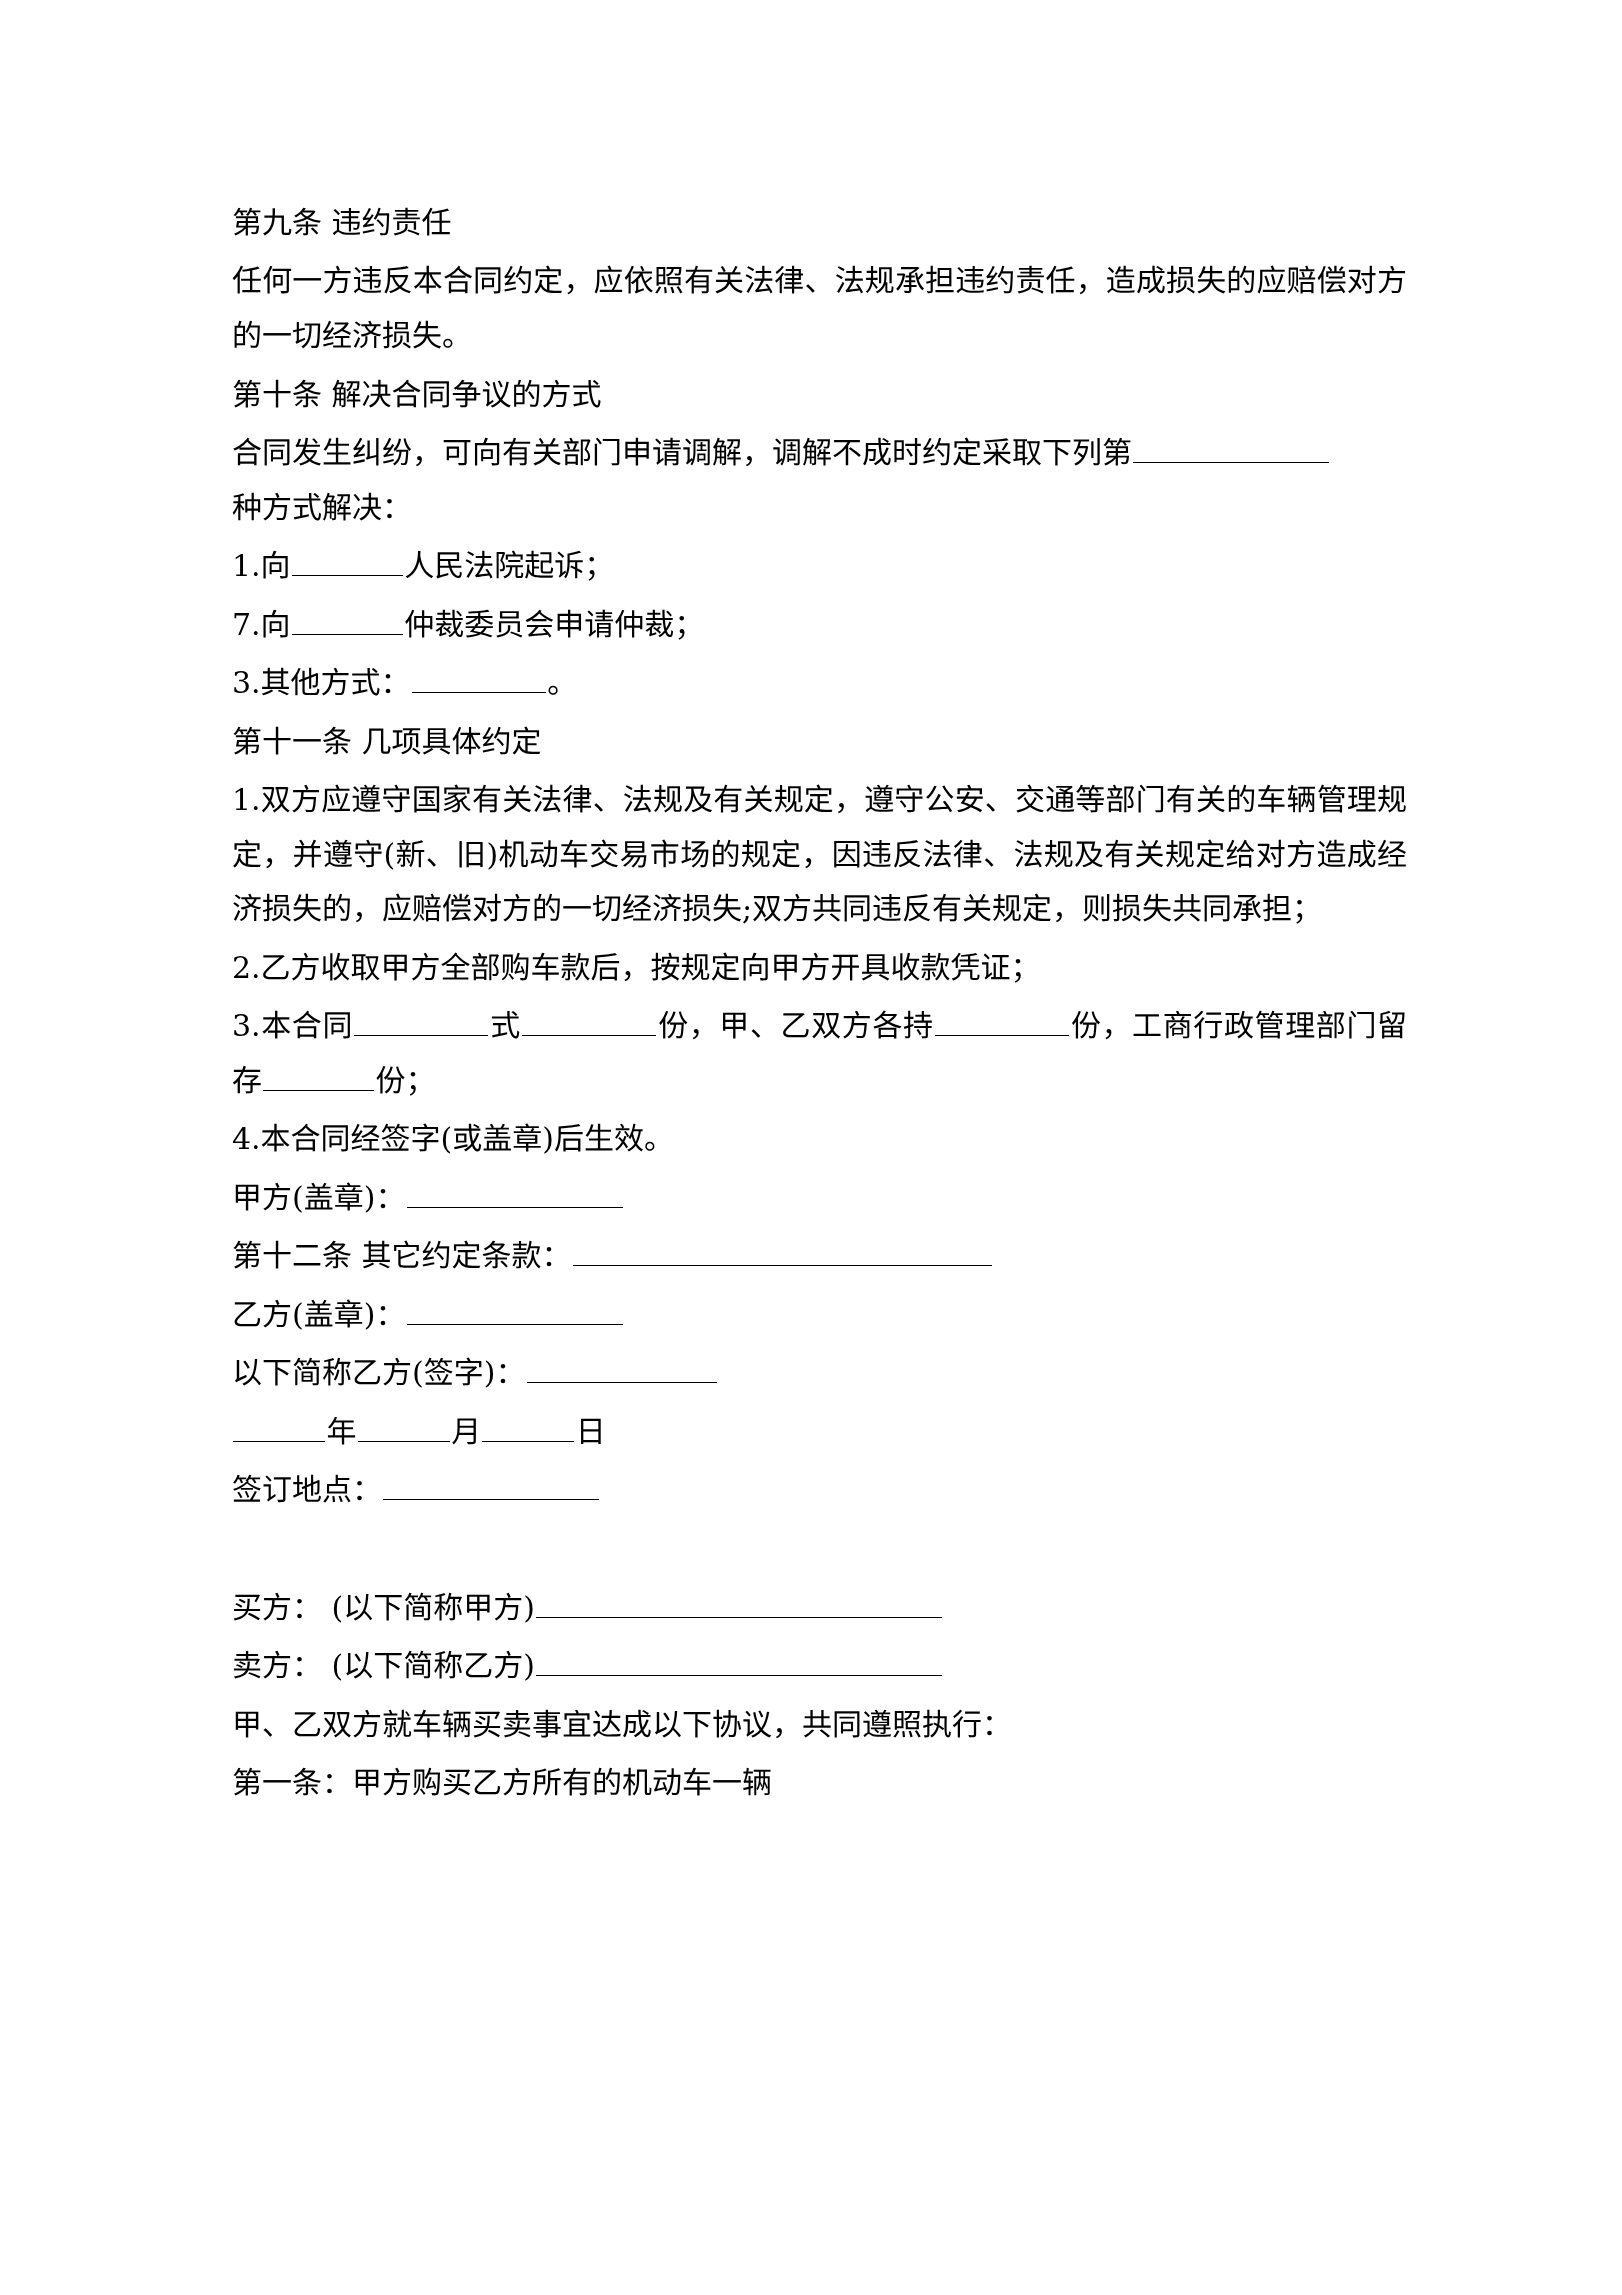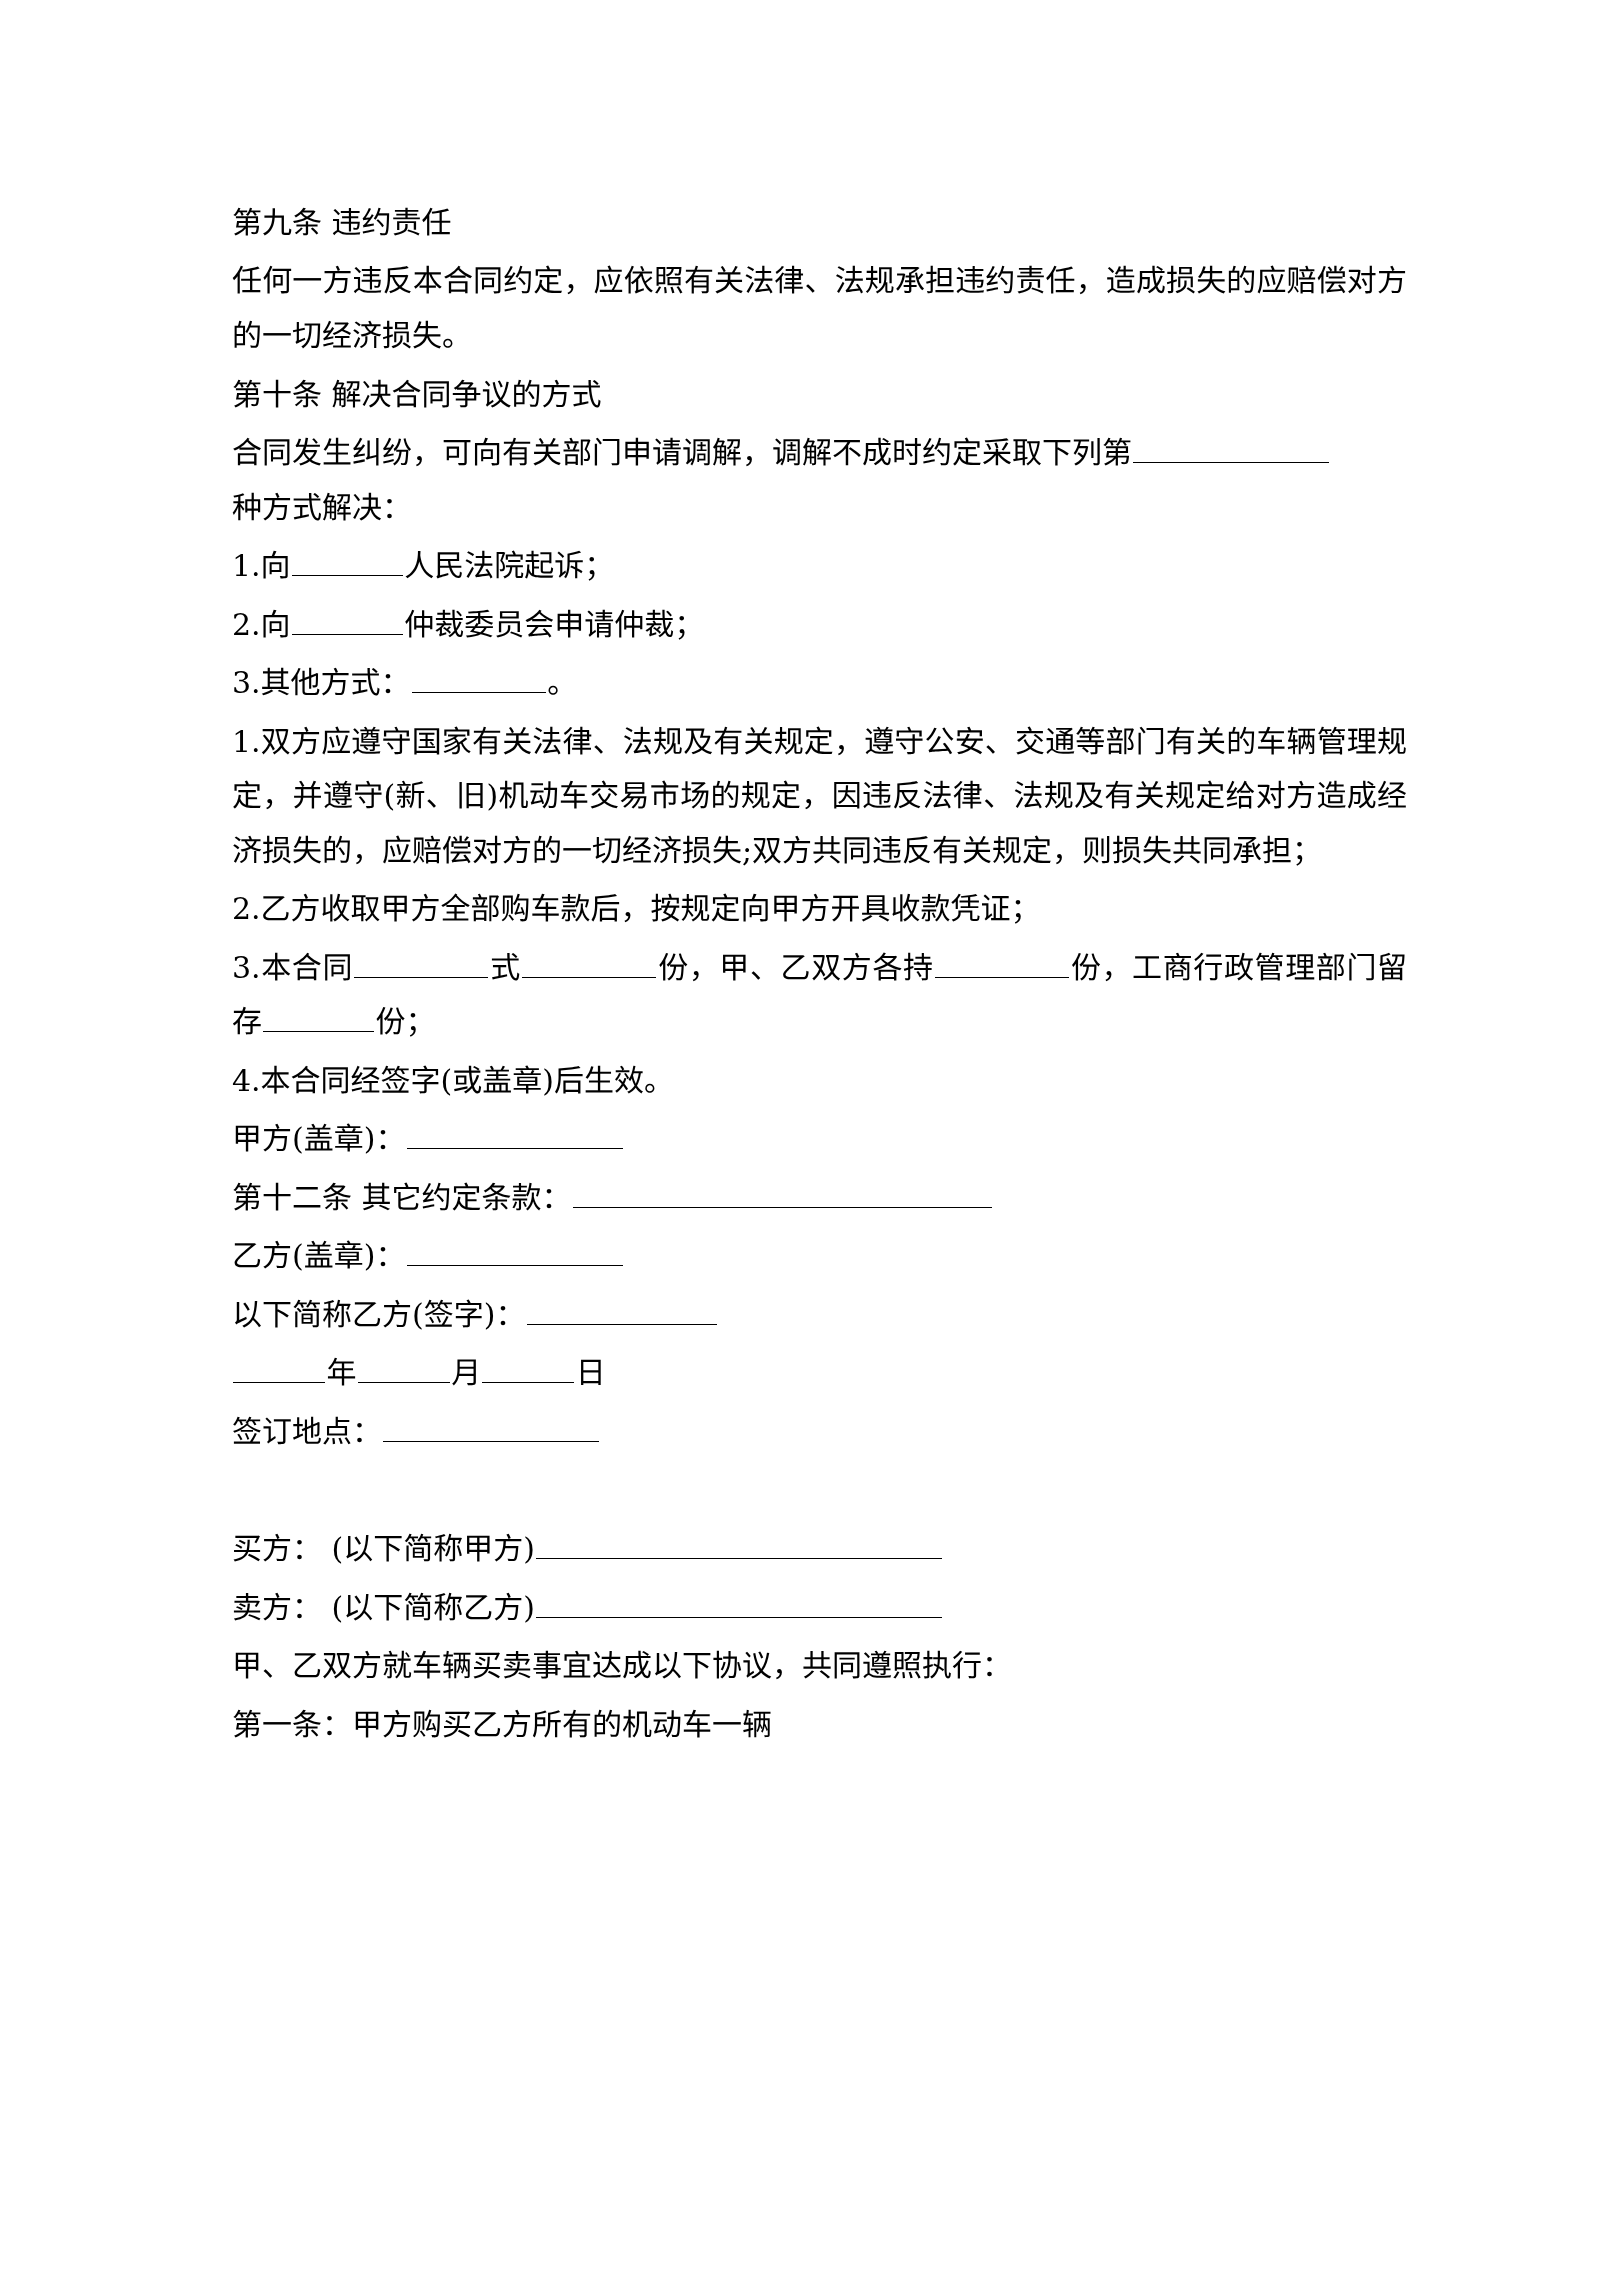--- a/index.html
+++ b/index.html
@@ -64,27 +64,28 @@
     <p>
       <span>合同发生纠纷，可向有关部门申请调解，调解不成时约定采取下列第</span><span class="blank b-xl"></span><br>
       <span>种方式解决：</span>
     </p>
 
     <p>
       <span>1.向</span><span class="blank b-md"></span><span>人民法院起诉；</span>
     </p>
 
     <p>
-      <span>2.向</span><span class="blank b-md"></span><span>仲裁委员会申请仲裁；</span>
+      <span>7.向</span><span class="blank b-md"></span><span>仲裁委员会申请仲裁；</span>
     </p>
 
     <p>
       <span>3.其他方式：</span><span class="blank b-lg"></span><span>。</span>
     </p>
 
+    <p>第十一条 几项具体约定</p>
 
     <p>1.双方应遵守国家有关法律、法规及有关规定，遵守公安、交通等部门有关的车辆管理规定，并遵守(新、旧)机动车交易市场的规定，因违反法律、法规及有关规定给对方造成经济损失的，应赔偿对方的一切经济损失;双方共同违反有关规定，则损失共同承担；</p>
 
     <p>2.乙方收取甲方全部购车款后，按规定向甲方开具收款凭证；</p>
 
     <p>
       <span>3.本合同</span><span class="blank b-lg"></span><span>式</span><span class="blank b-lg"></span><span>份，甲、乙双方各持</span><span class="blank b-lg"></span><span>份，工商行政管理部门留存</span><span class="blank b-md"></span><span>份；</span>
     </p>
 
     <p>4.本合同经签字(或盖章)后生效。</p>

